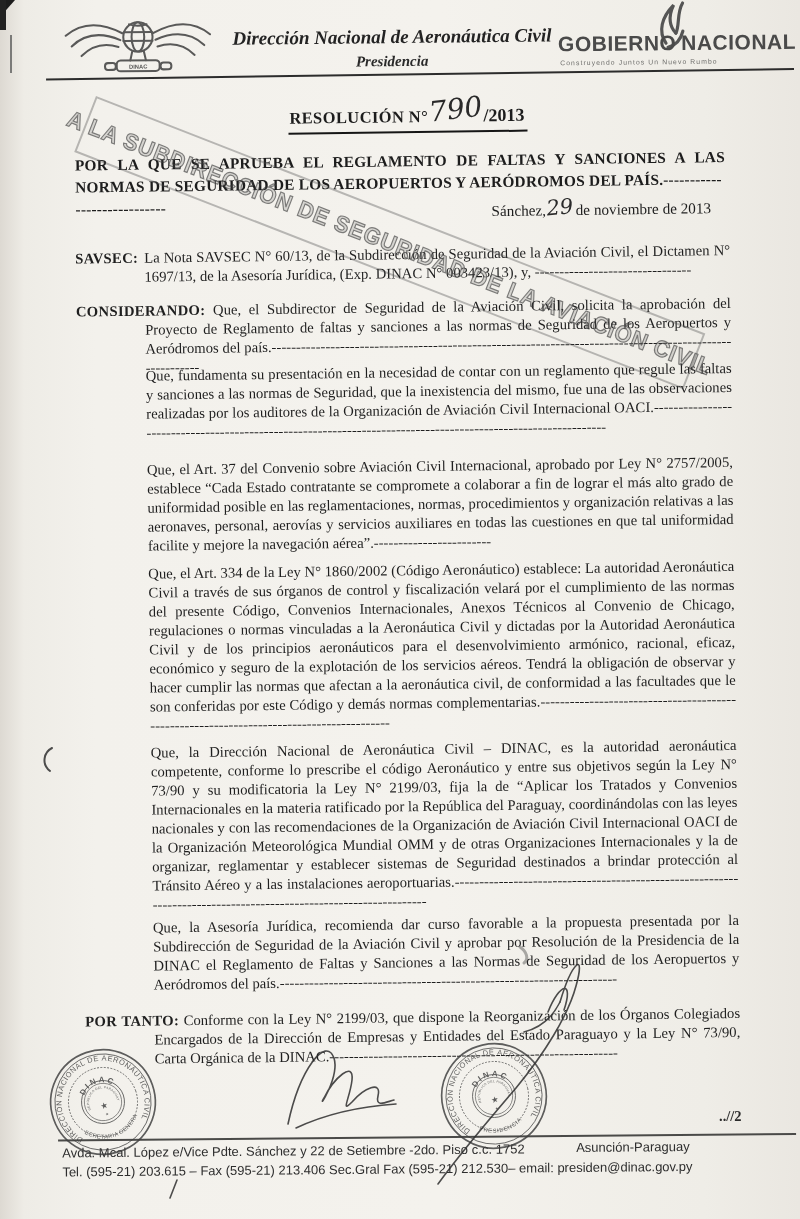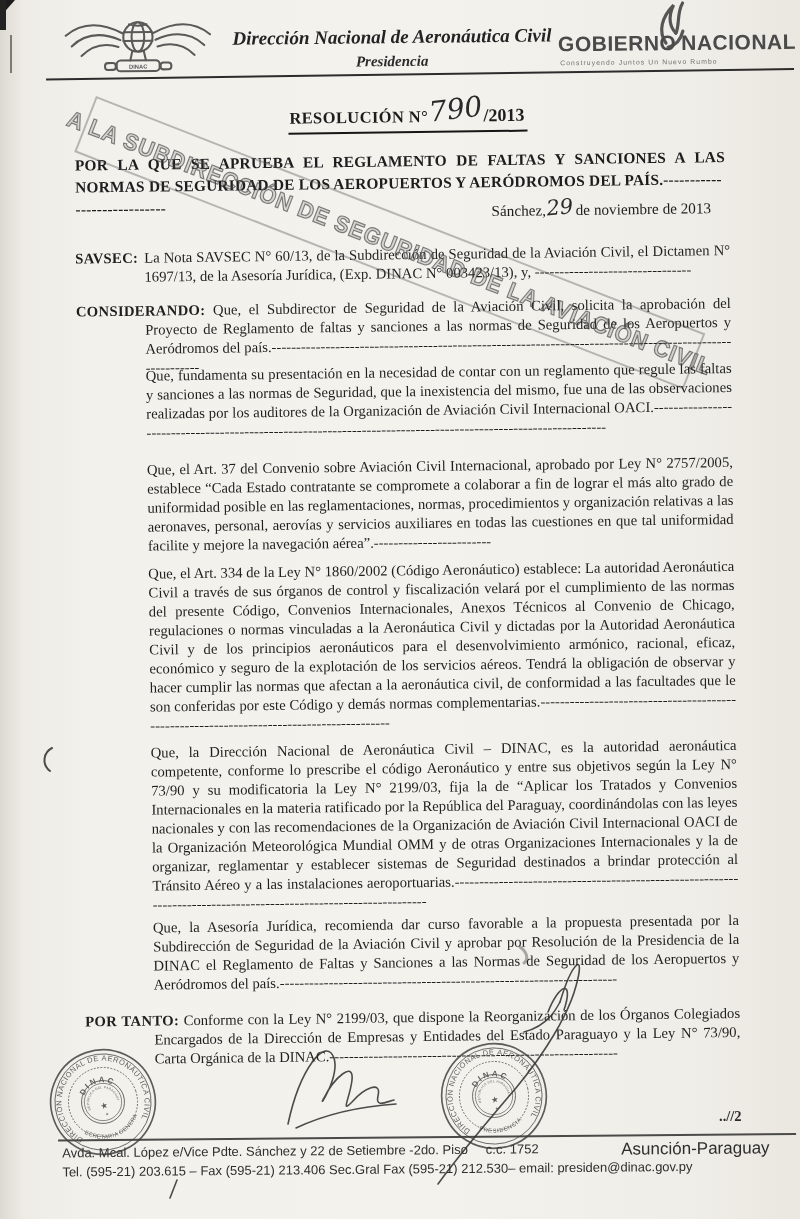--- a/index.html
+++ b/index.html
@@ -57,22 +57,22 @@
   }
   .diag-text{
     font-family:"Liberation Sans",sans-serif;font-weight:bold;font-size:23px;
     letter-spacing:1px;white-space:nowrap;transform:scaleX(.95);
     color:rgba(95,95,95,.25);-webkit-text-stroke:1.2px rgba(60,60,60,.8);
   }
   
   .footer{left:0;top:1132px;width:800px;height:87px;transform:rotate(-0.5deg);transform-origin:0 0;font-family:"Liberation Sans",sans-serif;color:#2e2e2e;}
   .footer-rule{position:absolute;left:58px;top:8px;width:738px;border-top:2px solid #4a4a48;}
   .f-line1l{position:absolute;left:62px;top:14px;font-size:13px;}
-  .f-box{margin-left:18px;}
-  .f-line1r{position:absolute;left:621px;top:13px;font-size:17px;}
+  .f-box{margin-left:4px;}
+  .f-line1r{position:absolute;left:576px;top:13px;font-size:13px;}
   .f-line2{position:absolute;left:62px;top:33px;font-size:13px;}
   .page-marker{left:719px;top:1108px;font-size:14.5px;font-weight:bold;color:#2b2b2b;}
   
   .round-stamp{pointer-events:none;opacity:.82;z-index:6;}
   .rs-left{left:47px;top:1046px;transform:rotate(-19deg);}
   .rs-right{left:438px;top:1040px;transform:rotate(-13deg);}
   .ink{left:0;top:0;z-index:7;pointer-events:none;}
   svg text{fill:#3d3d3d;}
 </style>
 </head>

